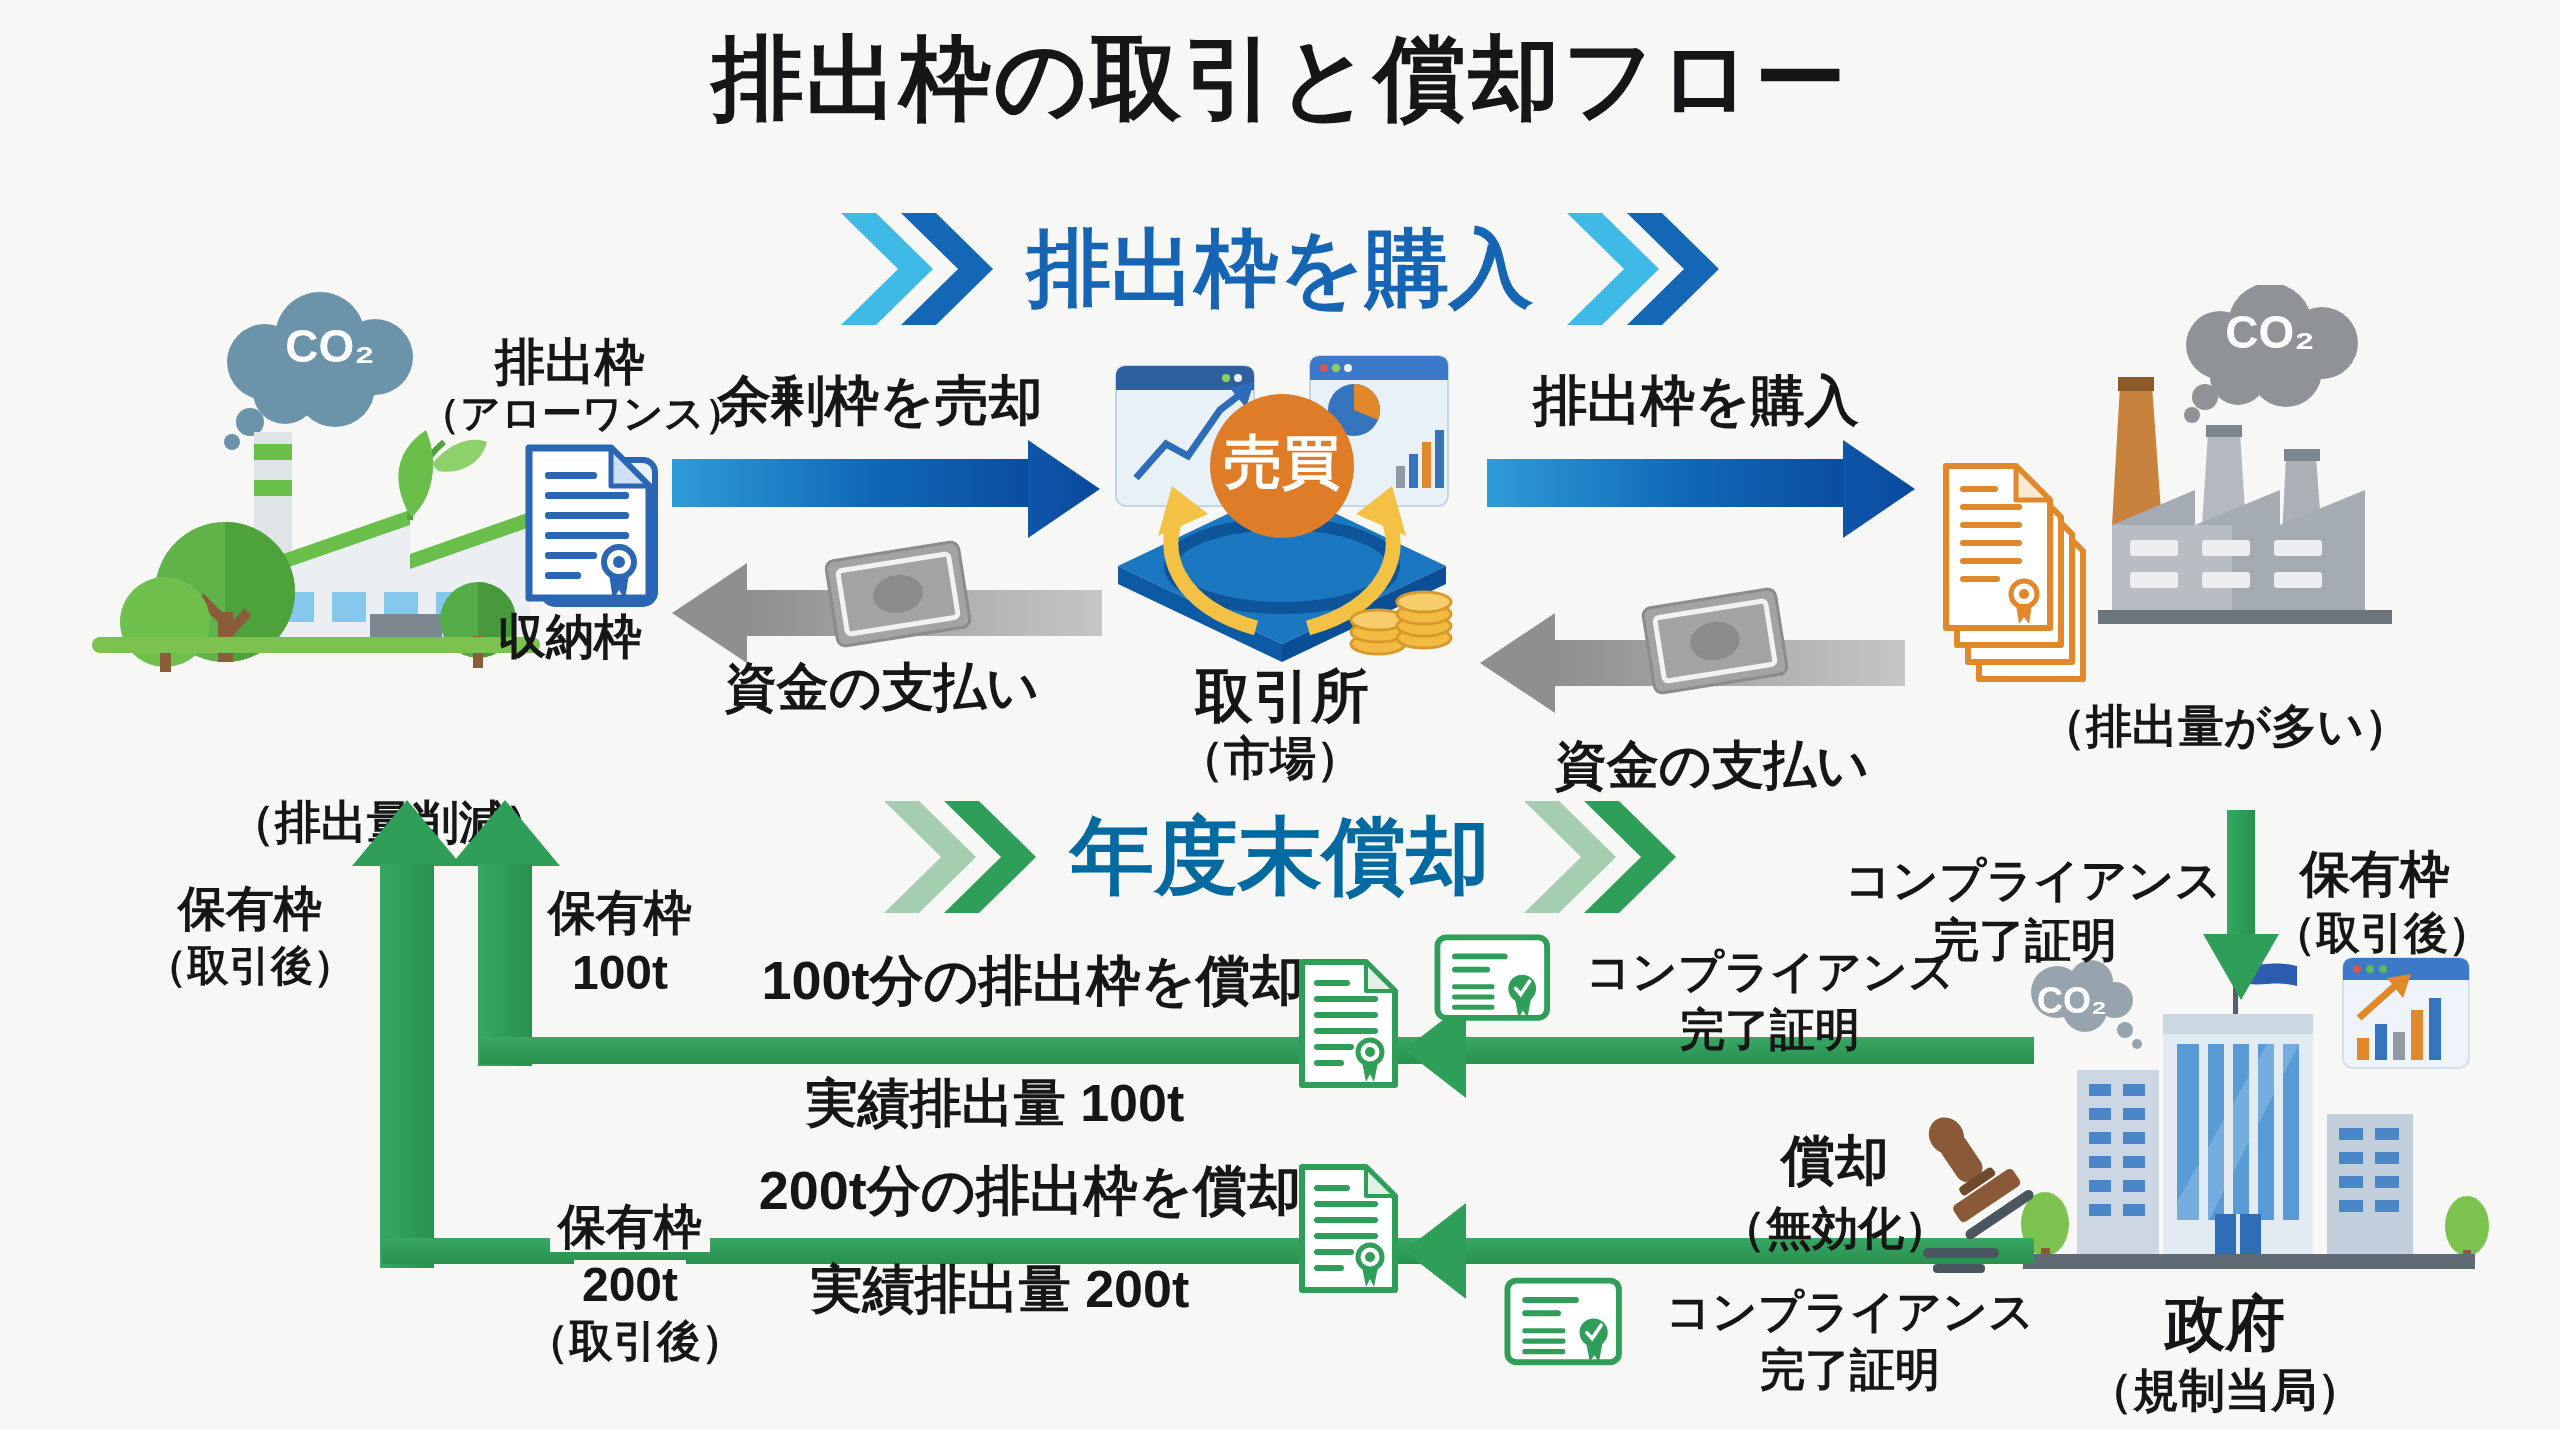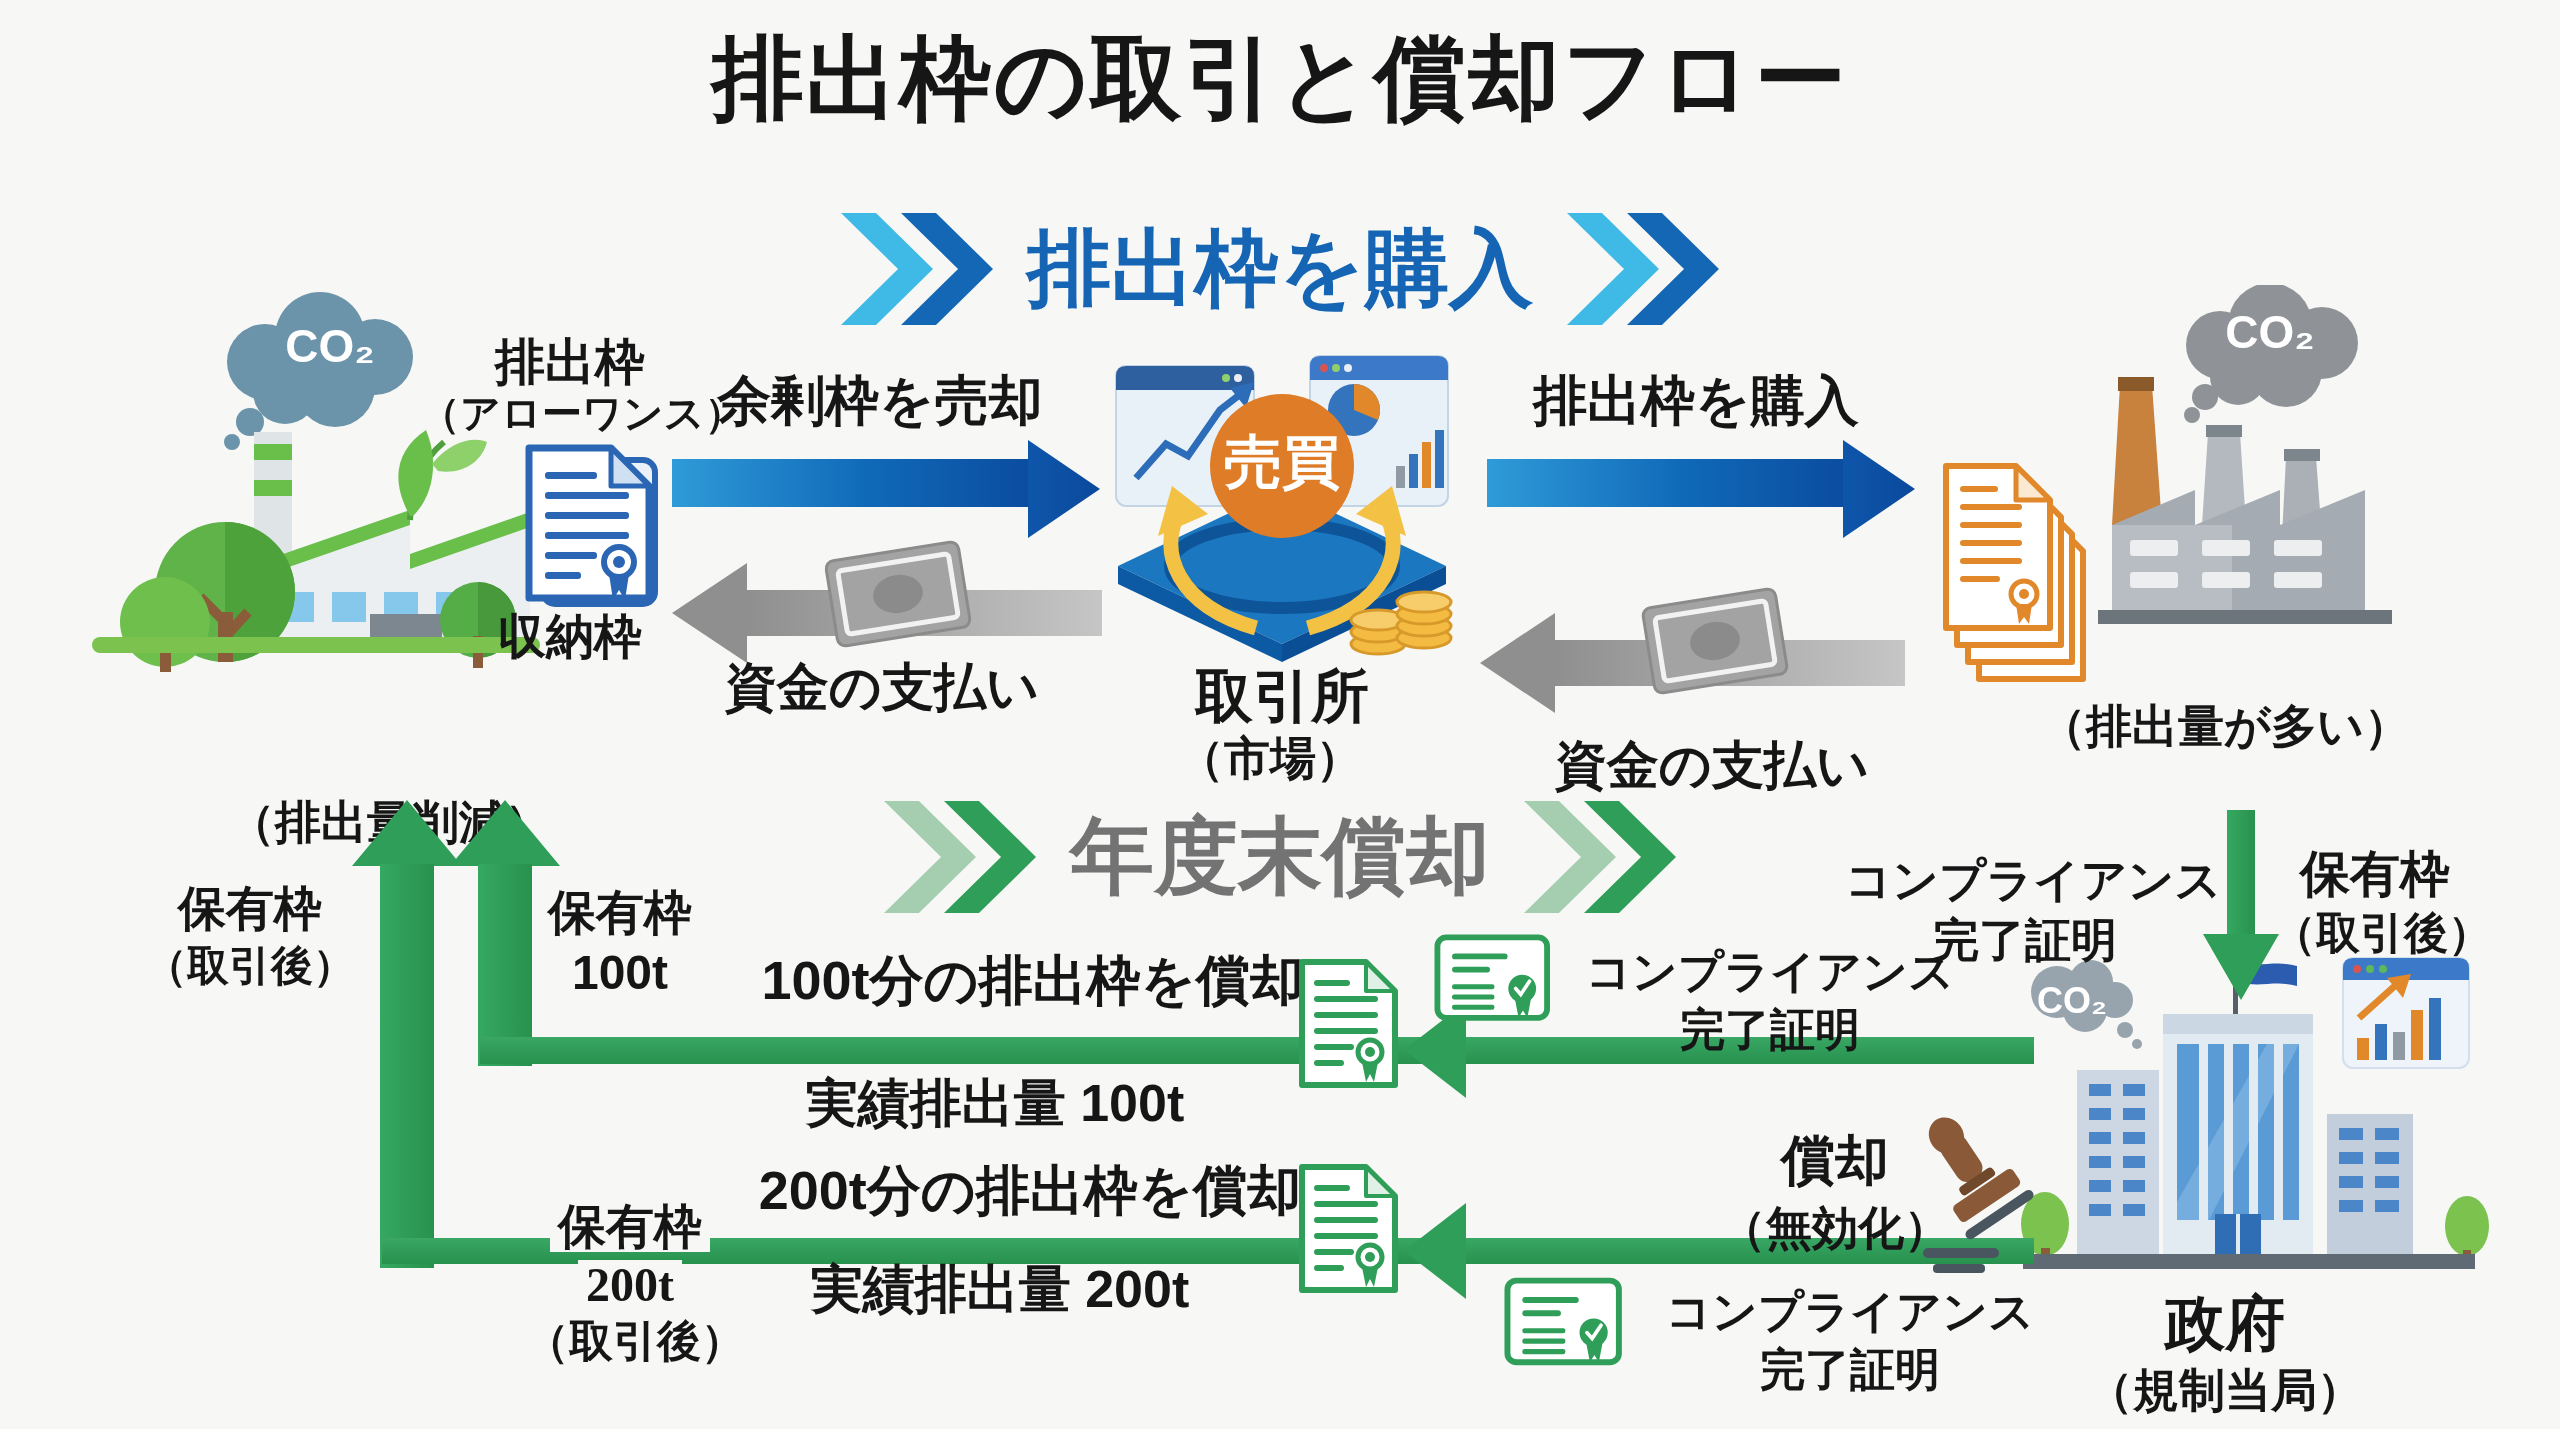--- a/index.html
+++ b/index.html
@@ -4,21 +4,21 @@
 <style>
   html,body{margin:0;padding:0;background:#f7f8f6;}
   .stage{position:relative;width:2560px;height:1429px;background:#f7f8f6;overflow:hidden;
          font-family:"Liberation Sans","DejaVu Sans",sans-serif;color:#161616;}
   .abs{position:absolute;}
   .t{font-weight:900;text-align:center;line-height:1.05;white-space:nowrap;color:#161616;}
   .title{left:0;right:0;top:30px;font-size:92px;letter-spacing:2px;}
   .sec{left:0;right:0;display:flex;justify-content:center;align-items:center;gap:34px;}
   .sec .label{font-size:84px;font-weight:900;}
   .sec-trading{top:212px;}  .sec-trading .label{color:#1565b4;}
-  .sec-retire{top:800px;}   .sec-retire .label{color:#737373;}
+  .sec-retire{top:800px;}   .sec-retire .label{color:#0369a1;}
   .chev{position:relative;width:152px;height:112px;flex:0 0 auto;}
   .chev i{position:absolute;top:0;width:92px;height:112px;
           clip-path:polygon(0 0,38% 0,100% 50%,38% 100%,0 100%,62% 50%);}
   .chev .c1{left:0;}  .chev .c2{left:60px;}
   .chev-blue .c1{background:#3fb9e6;}  .chev-blue .c2{background:#1467b4;}
   .chev-green .c1{background:#a5ceb1;} .chev-green .c2{background:#2f9e58;}
   
   .harrow{position:absolute;}
   .harrow .shaft{position:absolute;}
   .harrow .head{position:absolute;}
@@ -418,21 +418,21 @@
         <rect x="30" y="116" width="80" height="10" rx="5" fill="#49555f"></rect>
       </g>
       <rect x="8" y="150" width="76" height="10" rx="5" fill="#49555f"></rect>
       <rect x="18" y="166" width="52" height="9" rx="4" fill="#49555f"></rect>
     </svg>
   </div>
 
   <div class="gbar" style="left:382px;top:1238px;width:1652px;height:26px;"></div>
   <div class="ghead-left" style="left:1404px;top:1203px;width:62px;height:96px;"></div>
   <div class="abs t note mask" style="left:517px;top:1202px;width:226px;font-size:48px;"><span>保有枠</span></div>
-  <div class="abs t note mask" style="left:517px;top:1260px;width:226px;font-size:48px;font-family:Liberation Serif, serif;"><span>200t</span></div>
+  <div class="abs t note mask" style="left:517px;top:1260px;width:226px;font-size:48px;"><span>200t</span></div>
   <div class="abs t note mask" style="left:517px;top:1318px;width:226px;font-size:44px;"><span>（取引後）</span></div>
   <div class="abs t note" style="left:750px;top:1162px;width:560px;font-size:54px;">200t分の排出枠を償却</div>
   <div class="abs t note" style="left:775px;top:1262px;width:450px;font-size:52px;">実績排出量 200t</div>
   <div class="abs" style="left:1296px;top:1161px;width:105px;height:135px;z-index:3;">
     <svg width="105" height="135" viewBox="0 0 105 135">
       <path d="M6 6 H70 L99 35 V129 H6 Z" fill="#ffffff" stroke="#2f9e58" stroke-width="6" stroke-linejoin="round"></path>
       <polygon points="70,6 70,35 99,35" fill="#dff0e5" stroke="#2f9e58" stroke-width="4" stroke-linejoin="round"></polygon>
       <g fill="#2f9e58">
         <rect x="18" y="24" width="36" height="6" rx="3"></rect>
           <rect x="18" y="40" width="64" height="6" rx="3"></rect>

